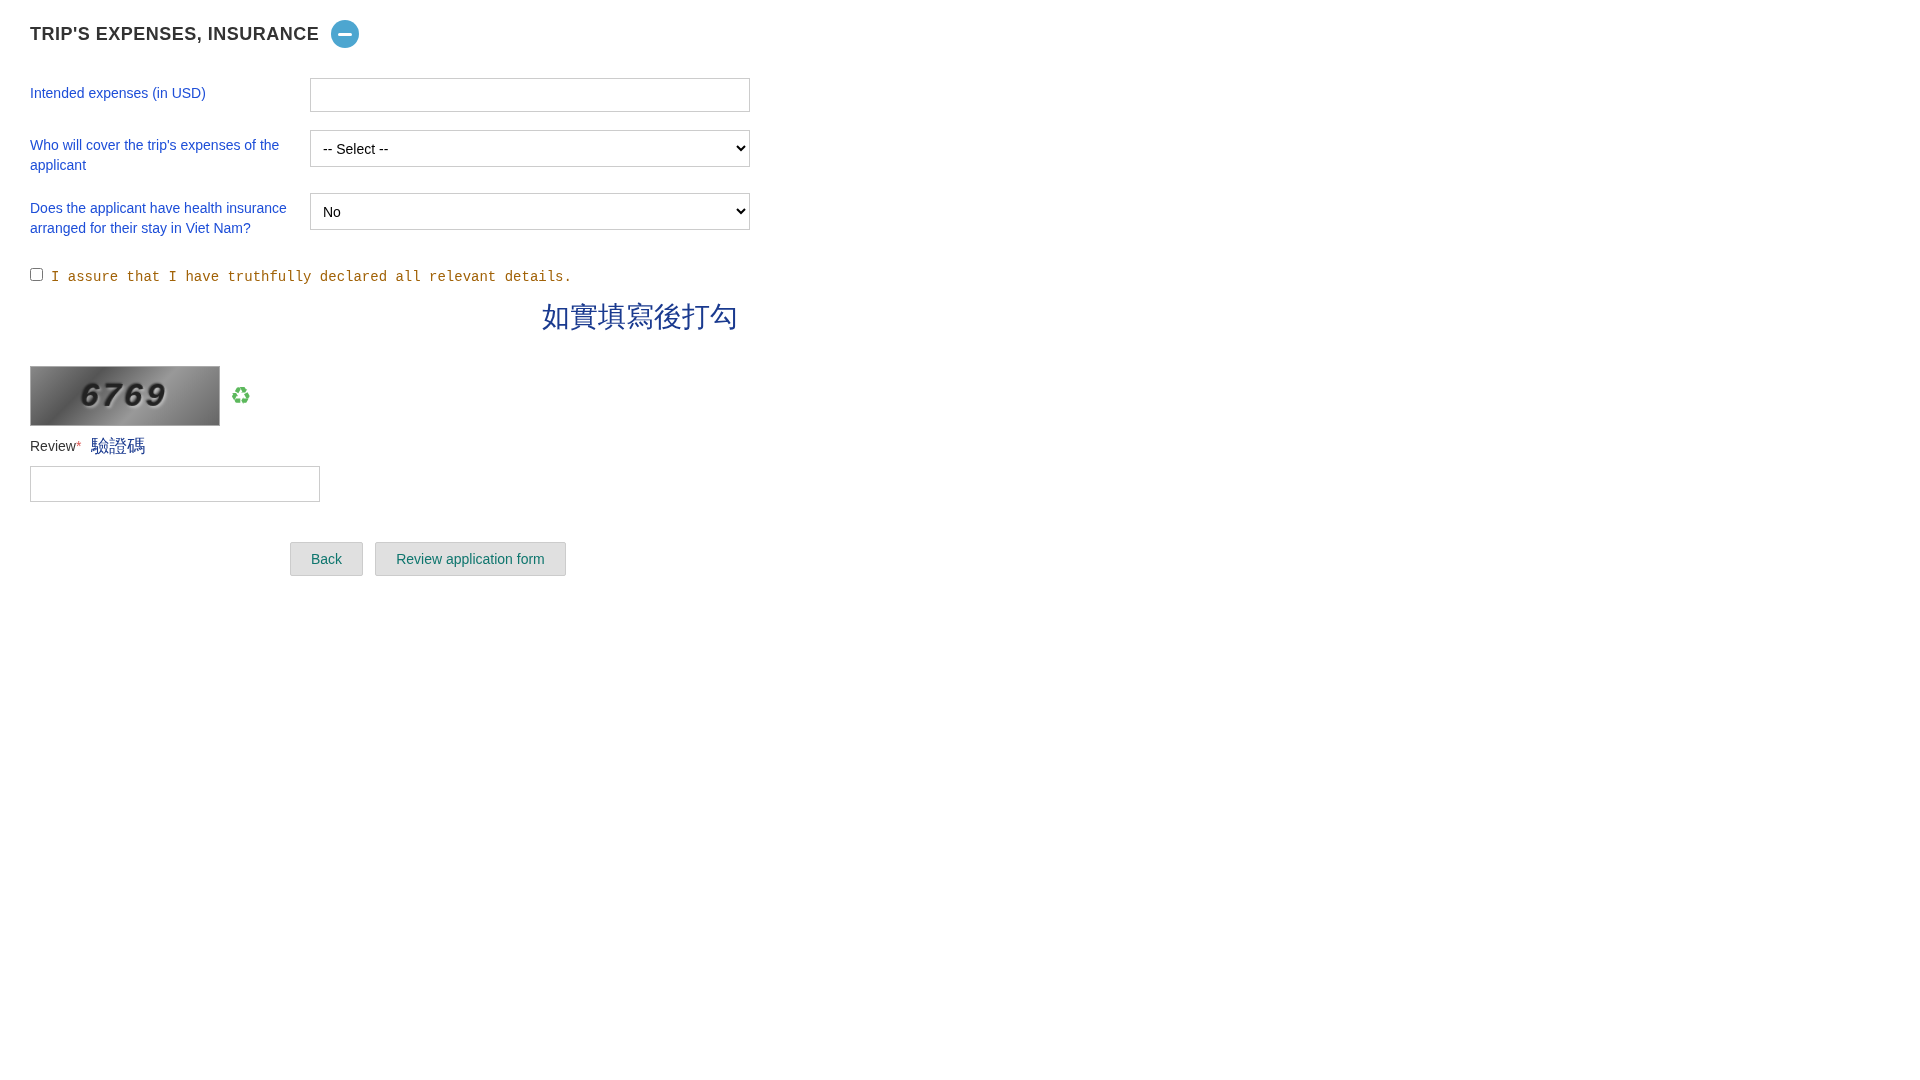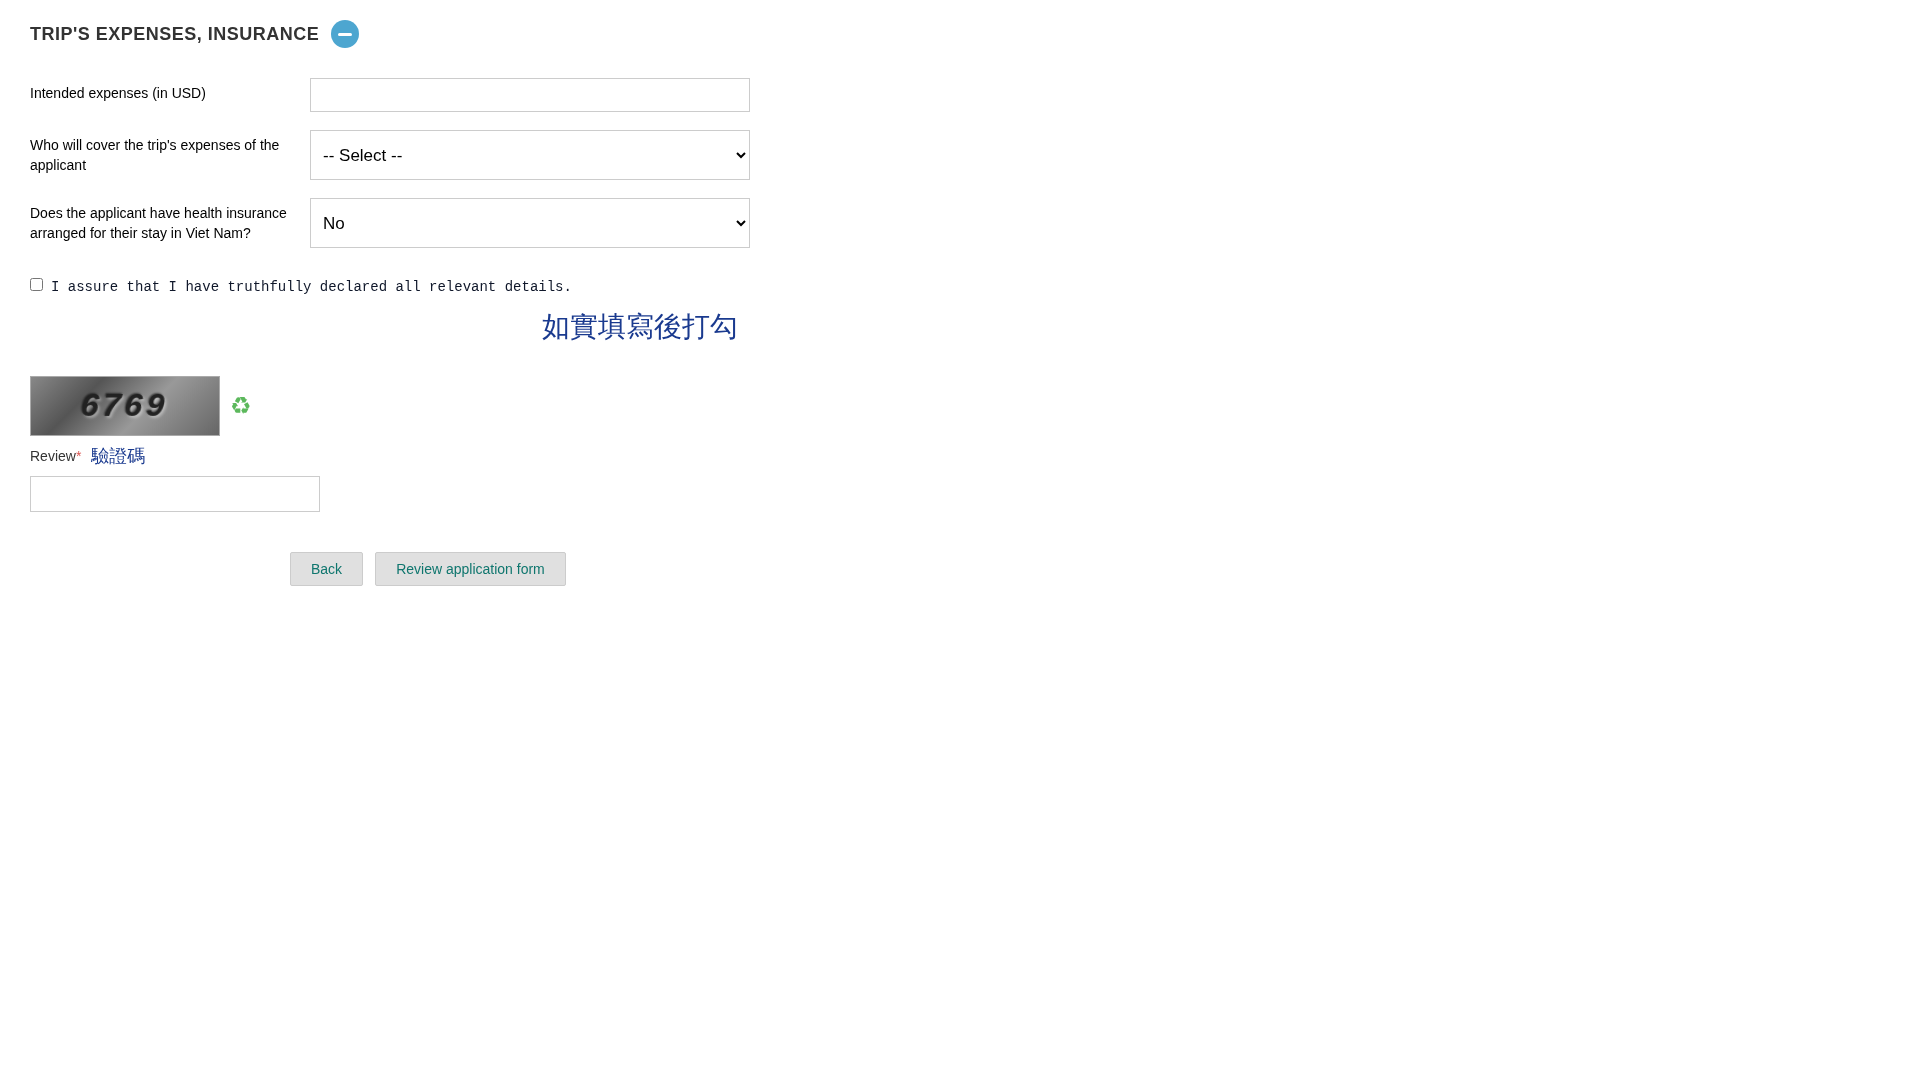--- a/index.html
+++ b/index.html
@@ -61,55 +61,55 @@
       display: flex;
       align-items: flex-start;
       margin-bottom: 18px;
       gap: 20px;
     }
 
     .form-label {
       width: 260px;
       min-width: 260px;
       font-size: 14px;
-      color: #000000;
+      color: #1d4ed8;
       line-height: 1.4;
       padding-top: 6px;
     }
 
     .form-input {
       flex: 1;
       max-width: 440px;
     }
 
     .form-input input[type="text"] {
       width: 100%;
       height: 34px;
       border: 1px solid #ccc;
       padding: 4px 8px;
       font-size: 14px;
       outline: none;
     }
 
     .form-input select {
       width: 100%;
-      height: 50px;
+      height: 37px;
       border: 1px solid #ccc;
       padding: 4px 8px;
-      font-size: 17px;
+      font-size: 14px;
       background: white;
       cursor: pointer;
       outline: none;
       appearance: auto;
     }
 
     .assurance-text {
       font-family: 'Courier New', Courier, monospace;
       font-size: 14px;
-      color: #0f172a;
+      color: #a16207;
       line-height: 1.4;
     }
 
     .chinese-instruction {
       font-size: 28px;
       color: #1a3a8f;
       font-weight: normal;
       text-align: center;
       margin-left: 260px;
       max-width: 700px;

